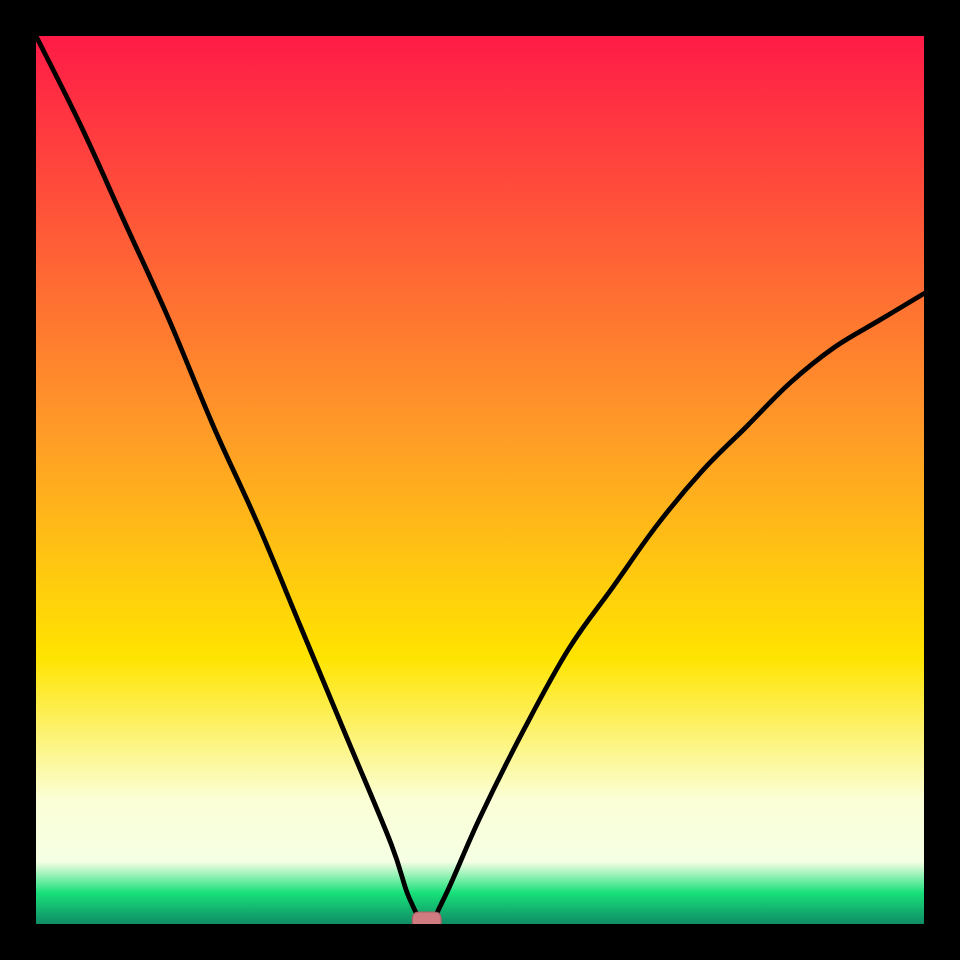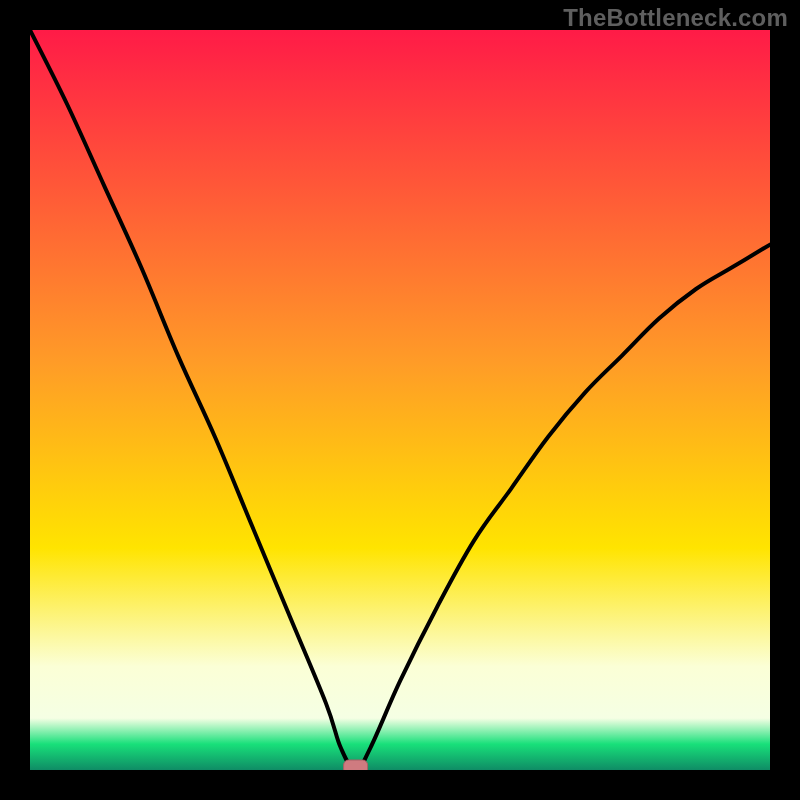--- a/index.html
+++ b/index.html
@@ -44,21 +44,20 @@
   .marker {
     fill: #cf7b80;
     stroke: #a86166;
     stroke-width: 1;
   }
 </style>
 </head>
 <body>
 
 <div class="frame">
-  <div class="watermark">TheBottleneck.com</div>
 
   <div class="plot">
     <svg id="svg" width="740" height="740" viewBox="0 0 740 740">
       <defs>
         <linearGradient id="bg-grad" x1="0" y1="0" x2="0" y2="1">
             <stop offset="0%" stop-color="#ff1b47"></stop>
             <stop offset="45%" stop-color="#ff9c27"></stop>
             <stop offset="70%" stop-color="#ffe400"></stop>
             <stop offset="86%" stop-color="#fbffd6"></stop>
             <stop offset="93%" stop-color="#f5ffe4"></stop>

